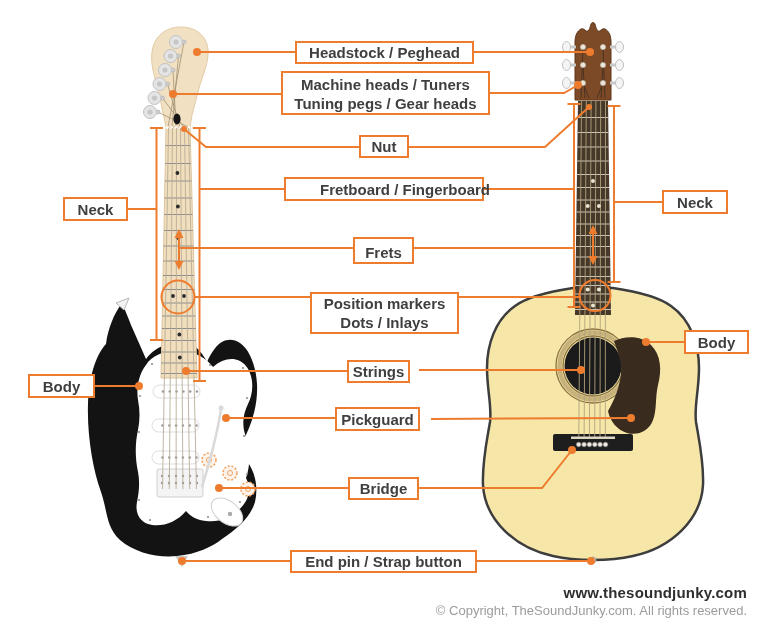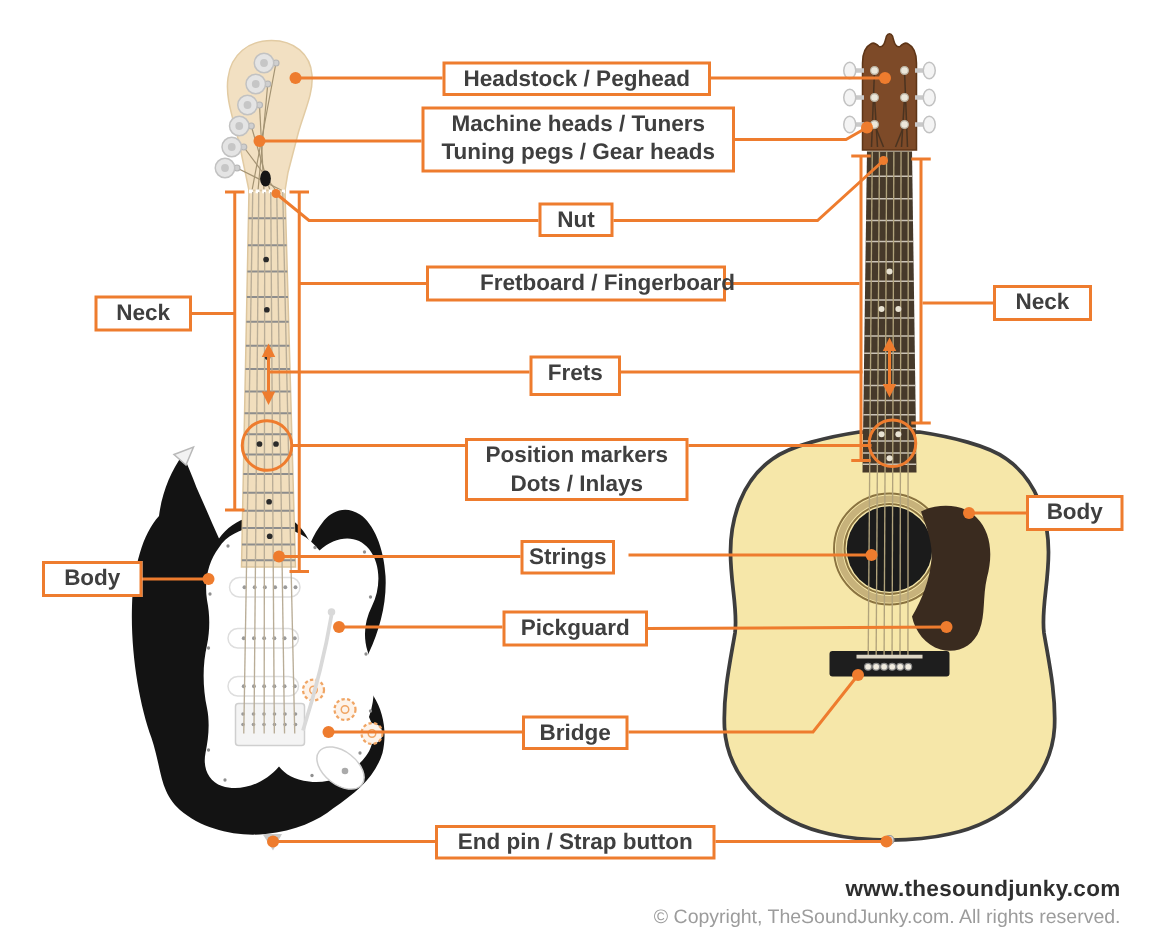--- a/index.html
+++ b/index.html
@@ -5,21 +5,21 @@
   html,body{margin:0;padding:0;background:#fff;}
   .stage{
     position:relative;width:767px;height:630px;background:#ffffff;overflow:hidden;
     font-family:"Liberation Sans", sans-serif;
   }
   .art{position:absolute;left:0;top:0;z-index:1;}
   .label-box{
     position:absolute;box-sizing:border-box;z-index:2;
     background:#ffffff;border:2px solid #EE7C2E;color:#3F3F3F;
     font-weight:bold;font-size:15px;line-height:19px;
-    display:flex;flex-direction:column;align-items:center;justify-content:flex-start;
+    display:flex;flex-direction:column;align-items:center;justify-content:flex-end;
     text-align:center;padding:0 4px;white-space:nowrap;
   }
   .footer-site{
     position:absolute;right:20px;top:584px;z-index:2;
     font-size:15px;font-weight:bold;color:#2E2E2E;letter-spacing:.2px;
   }
   .footer-copy{
     position:absolute;right:20px;top:603px;z-index:2;
     font-size:13px;color:#9C9C9C;
   }
@@ -405,21 +405,21 @@
 </div>
 
 <div class="label-box" style="left:347px;top:360px;width:63px;height:23px;">
   <span>Strings</span>
 </div>
 
 <div class="label-box" style="left:28px;top:374px;width:67px;height:24px;">
   <span>Body</span>
 </div>
 
-<div class="label-box" style="left:335px;top:407px;width:97px;height:24px;">
+<div class="label-box" style="left:335px;top:407px;width:85px;height:24px;">
   <span>Pickguard</span>
 </div>
 
 <div class="label-box" style="left:348px;top:477px;width:71px;height:23px;">
   <span>Bridge</span>
 </div>
 
 <div class="label-box" style="left:290px;top:550px;width:187px;height:23px;">
   <span>End pin / Strap button</span>
 </div>

